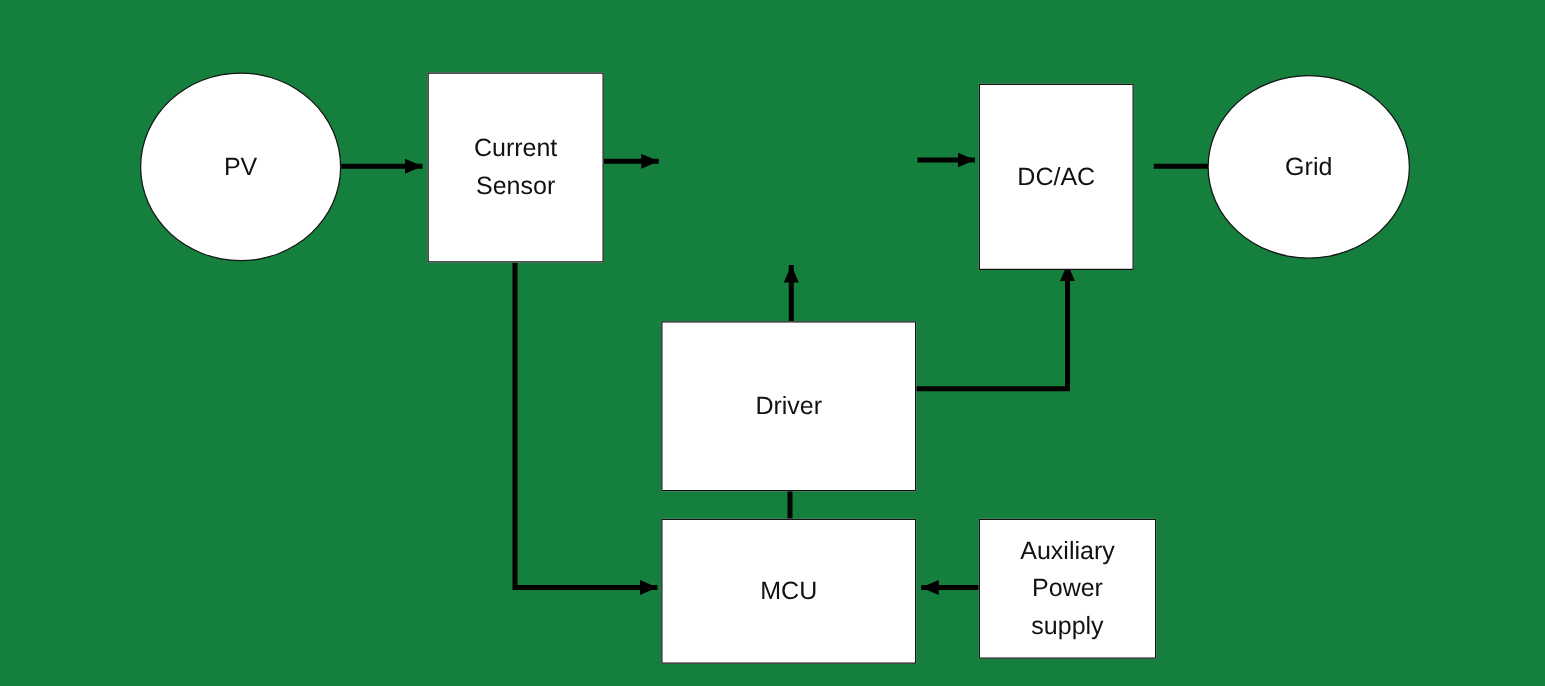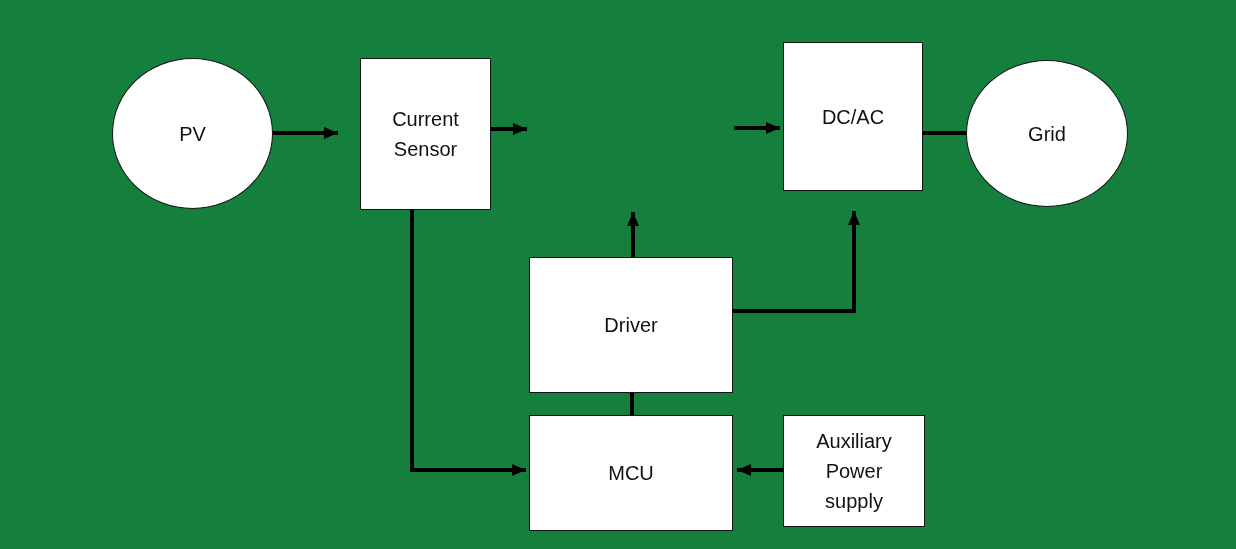--- a/index.html
+++ b/index.html
@@ -36,23 +36,23 @@
     font-size: 20px;
     line-height: 30px;
     white-space: pre-line;
     z-index: 2;
   }
   .node.ellipse {
     border-radius: 50%;
   }
   
   .n-pv      { left: 112px; top: 58px;  width: 161px; height: 151px; }
-  .n-cs      { left: 360px; top: 58px;  width: 131px; height: 152px; }
+  .n-cs      { left: 342px; top: 58px;  width: 141px; height: 152px; }
   .n-boost   { left: 530px; top: 59px;  width: 204px; height: 150px; }
-  .n-dcac    { left: 783px; top: 42px;  width: 140px; height: 149px; align-items: center; }
+  .n-dcac    { left: 783px; top: 67px;  width: 124px; height: 149px; align-items: center; }
   .n-grid    { left: 966px; top: 60px;  width: 162px; height: 147px; }
   .n-driver  { left: 529px; top: 257px; width: 204px; height: 136px; }
   .n-mcu     { left: 529px; top: 415px; width: 204px; height: 116px; }
   .n-aux     { left: 783px; top: 415px; width: 142px; height: 112px; }
 
   .edge {
     stroke: #000000;
     stroke-width: 4;
     fill: none;
     stroke-linejoin: miter;

